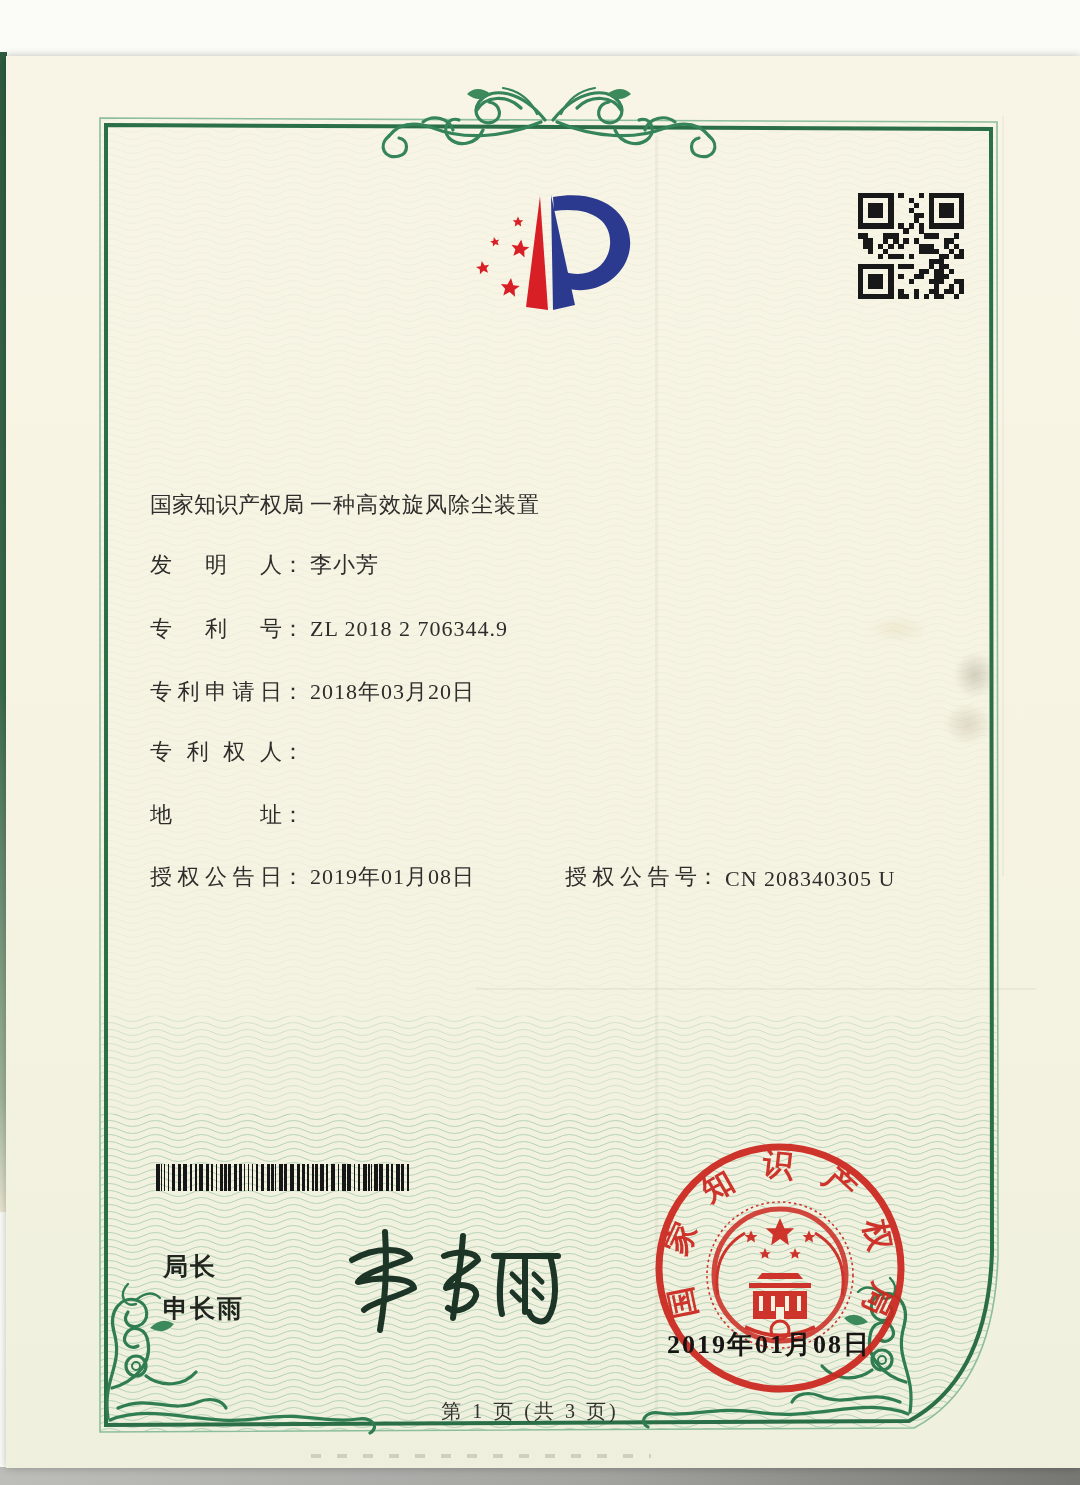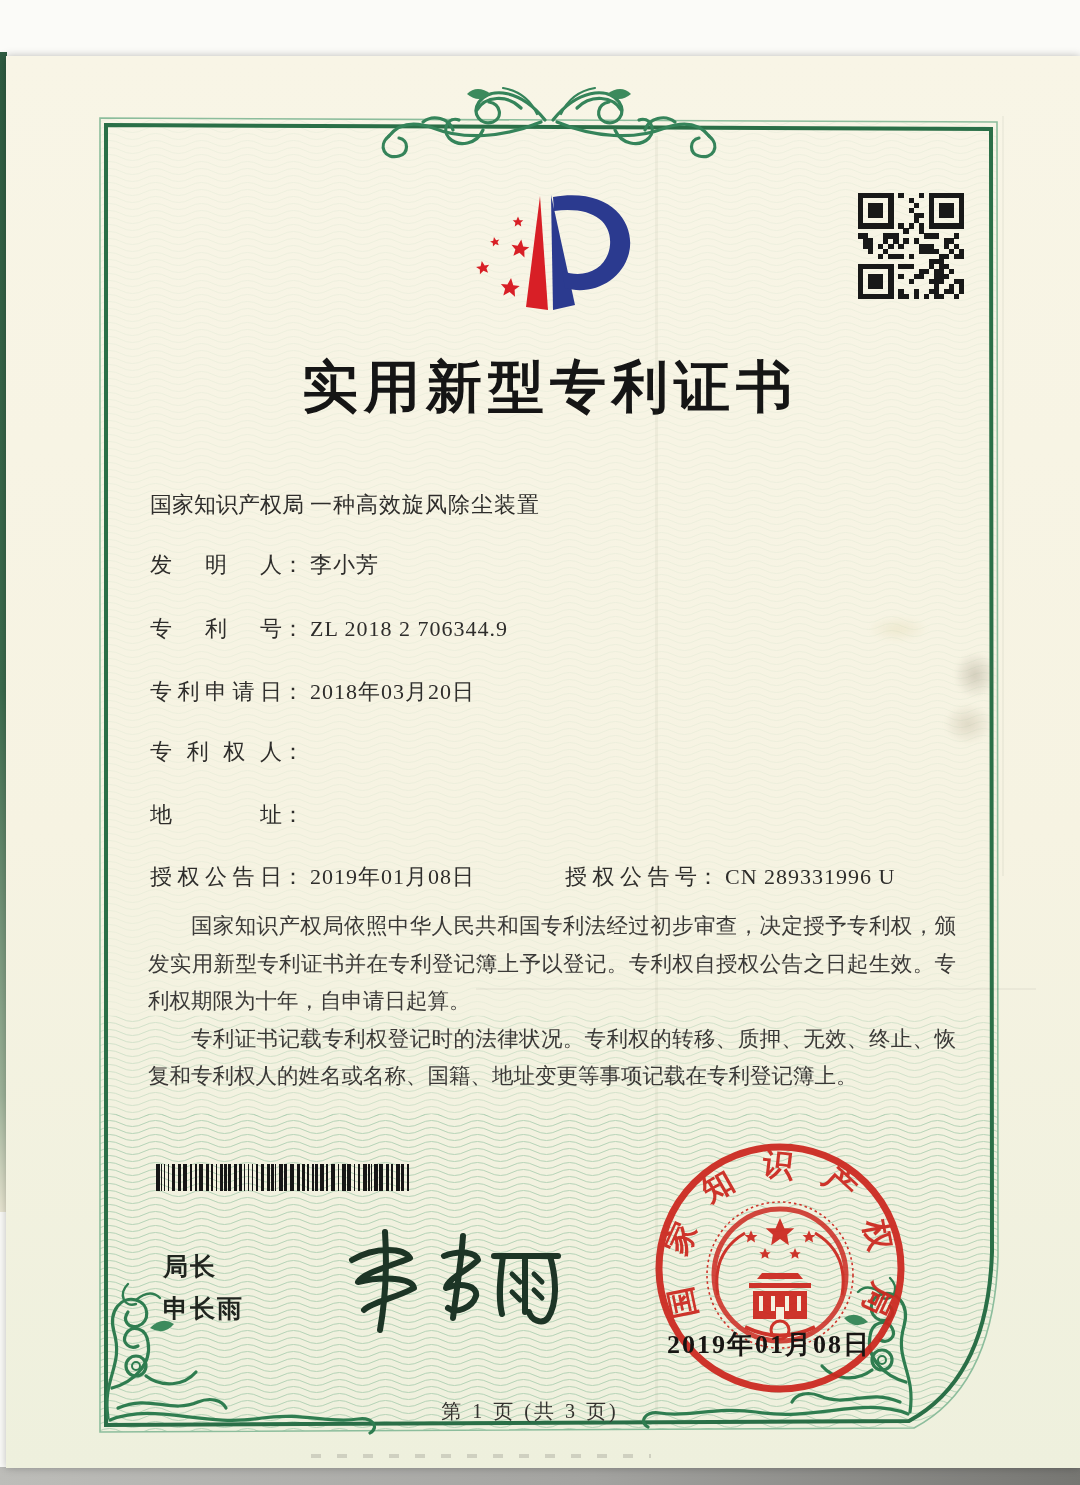--- a/index.html
+++ b/index.html
@@ -18,21 +18,21 @@
   .logo{position:absolute;left:446px;top:127px;width:190px;height:132px;}
   .qr{position:absolute;left:852px;top:137px;width:106px;height:106px;}
   .qr i{position:absolute;background:#181818;}
   .title{position:absolute;left:94px;top:294px;width:900px;margin:0;text-align:center;
          font-size:56px;font-weight:700;letter-spacing:6px;color:#151515;}
 
   .frow{position:absolute;left:144px;font-size:22px;color:#2e2d2b;display:flex;align-items:baseline;white-space:nowrap;}
   .flabel{display:inline-block;width:132px;text-align:justify;text-align-last:justify;}
   .fcolon{display:inline-block;}
   .fvalue{margin-left:6px;letter-spacing:1px;}
-  .gpair{display:flex;align-items:center;}
+  .gpair{display:flex;align-items:flex-end;}
   .gpair1{width:415px;}
 
   .para-block{position:absolute;left:142px;top:852px;width:808px;font-size:21.5px;line-height:37.6px;
               color:#3a3937;text-align:justify;}
   .para-block p{margin:0;text-indent:2em;}
 
   .barcode{position:absolute;left:150px;top:1108px;width:262px;height:27px;}
   .barcode i{position:absolute;top:0;bottom:0;background:#161616;}
 
   .signer-title,.signer-name{position:absolute;left:157px;font-family:"Liberation Sans","DejaVu Sans",sans-serif;
@@ -328,21 +328,20 @@
         <i style="left:30.3px;top:101.0px;width:5.3px;height:5.3px"></i>
         <i style="left:40.4px;top:101.0px;width:5.3px;height:5.3px"></i>
         <i style="left:45.4px;top:101.0px;width:5.3px;height:5.3px"></i>
         <i style="left:55.5px;top:101.0px;width:5.3px;height:5.3px"></i>
         <i style="left:65.6px;top:101.0px;width:5.3px;height:5.3px"></i>
         <i style="left:75.7px;top:101.0px;width:5.3px;height:5.3px"></i>
         <i style="left:80.8px;top:101.0px;width:5.3px;height:5.3px"></i>
         <i style="left:95.9px;top:101.0px;width:5.3px;height:5.3px"></i>
       </div>
 
-    <h1 class="title">实用新型专利证书</h1>
 
     <div class="frow" style="top:434px">
       <span class="flabel">国家知识产权局</span>
         <span class="fcolon">：</span>
         <span class="fvalue">一种高效旋风除尘装置</span>
     </div>
     <div class="frow" style="top:494px">
       <span class="flabel">发明人</span>
         <span class="fcolon">：</span>
         <span class="fvalue">李小芳</span>
@@ -367,28 +366,24 @@
     </div>
     <div class="frow" style="top:806px">
       <span class="gpair gpair1">
         <span class="flabel">授权公告日</span>
           <span class="fcolon">：</span>
           <span class="fvalue">2019年01月08日</span>
       </span>
       <span class="gpair">
         <span class="flabel">授权公告号</span>
           <span class="fcolon">：</span>
-          <span class="fvalue">CN 289331996 U</span>
+          <span class="fvalue">CN 208340305 U</span>
       </span>
     </div>
 
-    <div class="para-block">
-      <p>国家知识产权局依照中华人民共和国专利法经过初步审查，决定授予专利权，颁发实用新型专利证书并在专利登记簿上予以登记。专利权自授权公告之日起生效。专利权期限为十年，自申请日起算。</p>
-      <p>专利证书记载专利权登记时的法律状况。专利权的转移、质押、无效、终止、恢复和专利权人的姓名或名称、国籍、地址变更等事项记载在专利登记簿上。</p>
-    </div>
 
     <div class="barcode">
         <i style="left:0.0px;width:3.8px"></i>
         <i style="left:5.2px;width:1.3px"></i>
         <i style="left:7.9px;width:1.3px"></i>
         <i style="left:12.1px;width:1.3px"></i>
         <i style="left:16.2px;width:2.5px"></i>
         <i style="left:21.6px;width:3.8px"></i>
         <i style="left:26.8px;width:3.8px"></i>
         <i style="left:33.5px;width:2.5px"></i>

